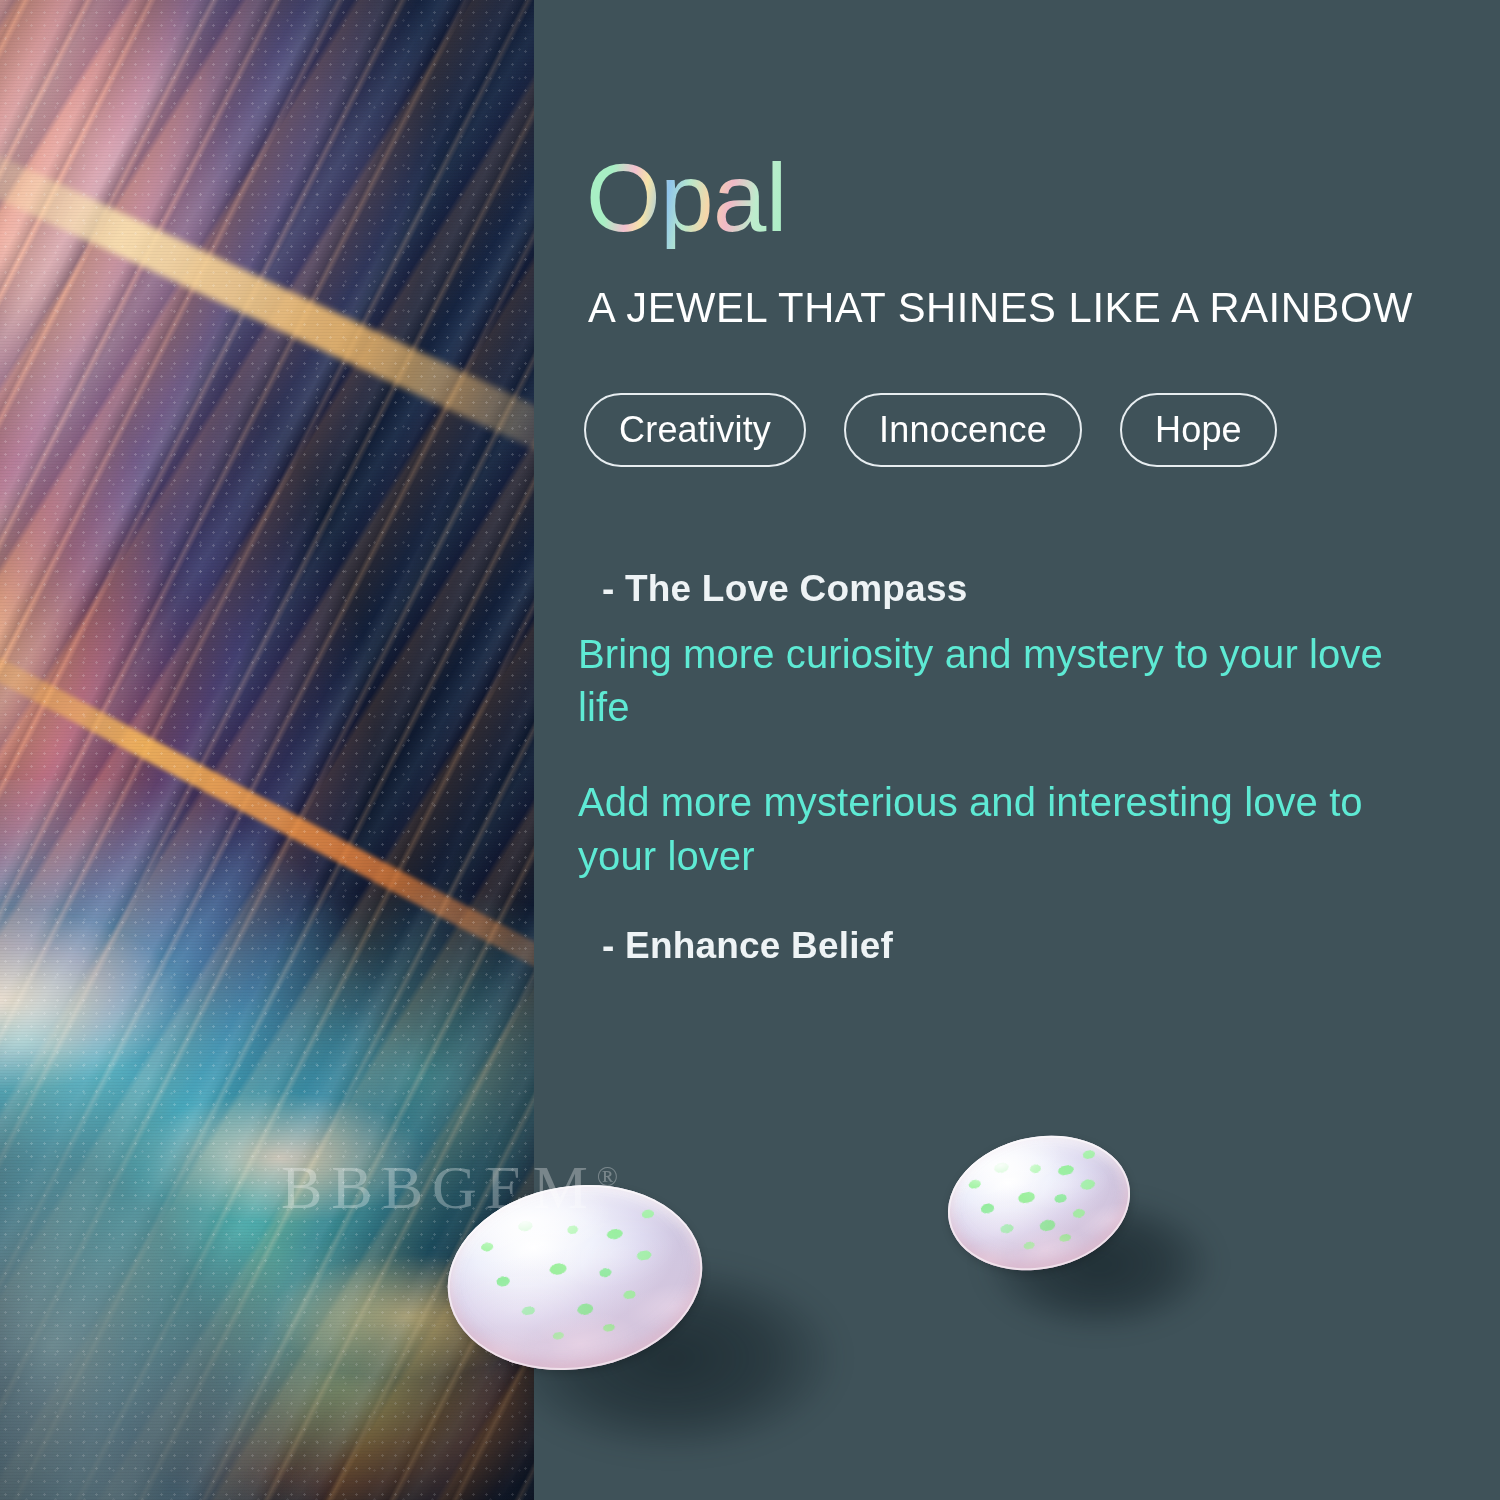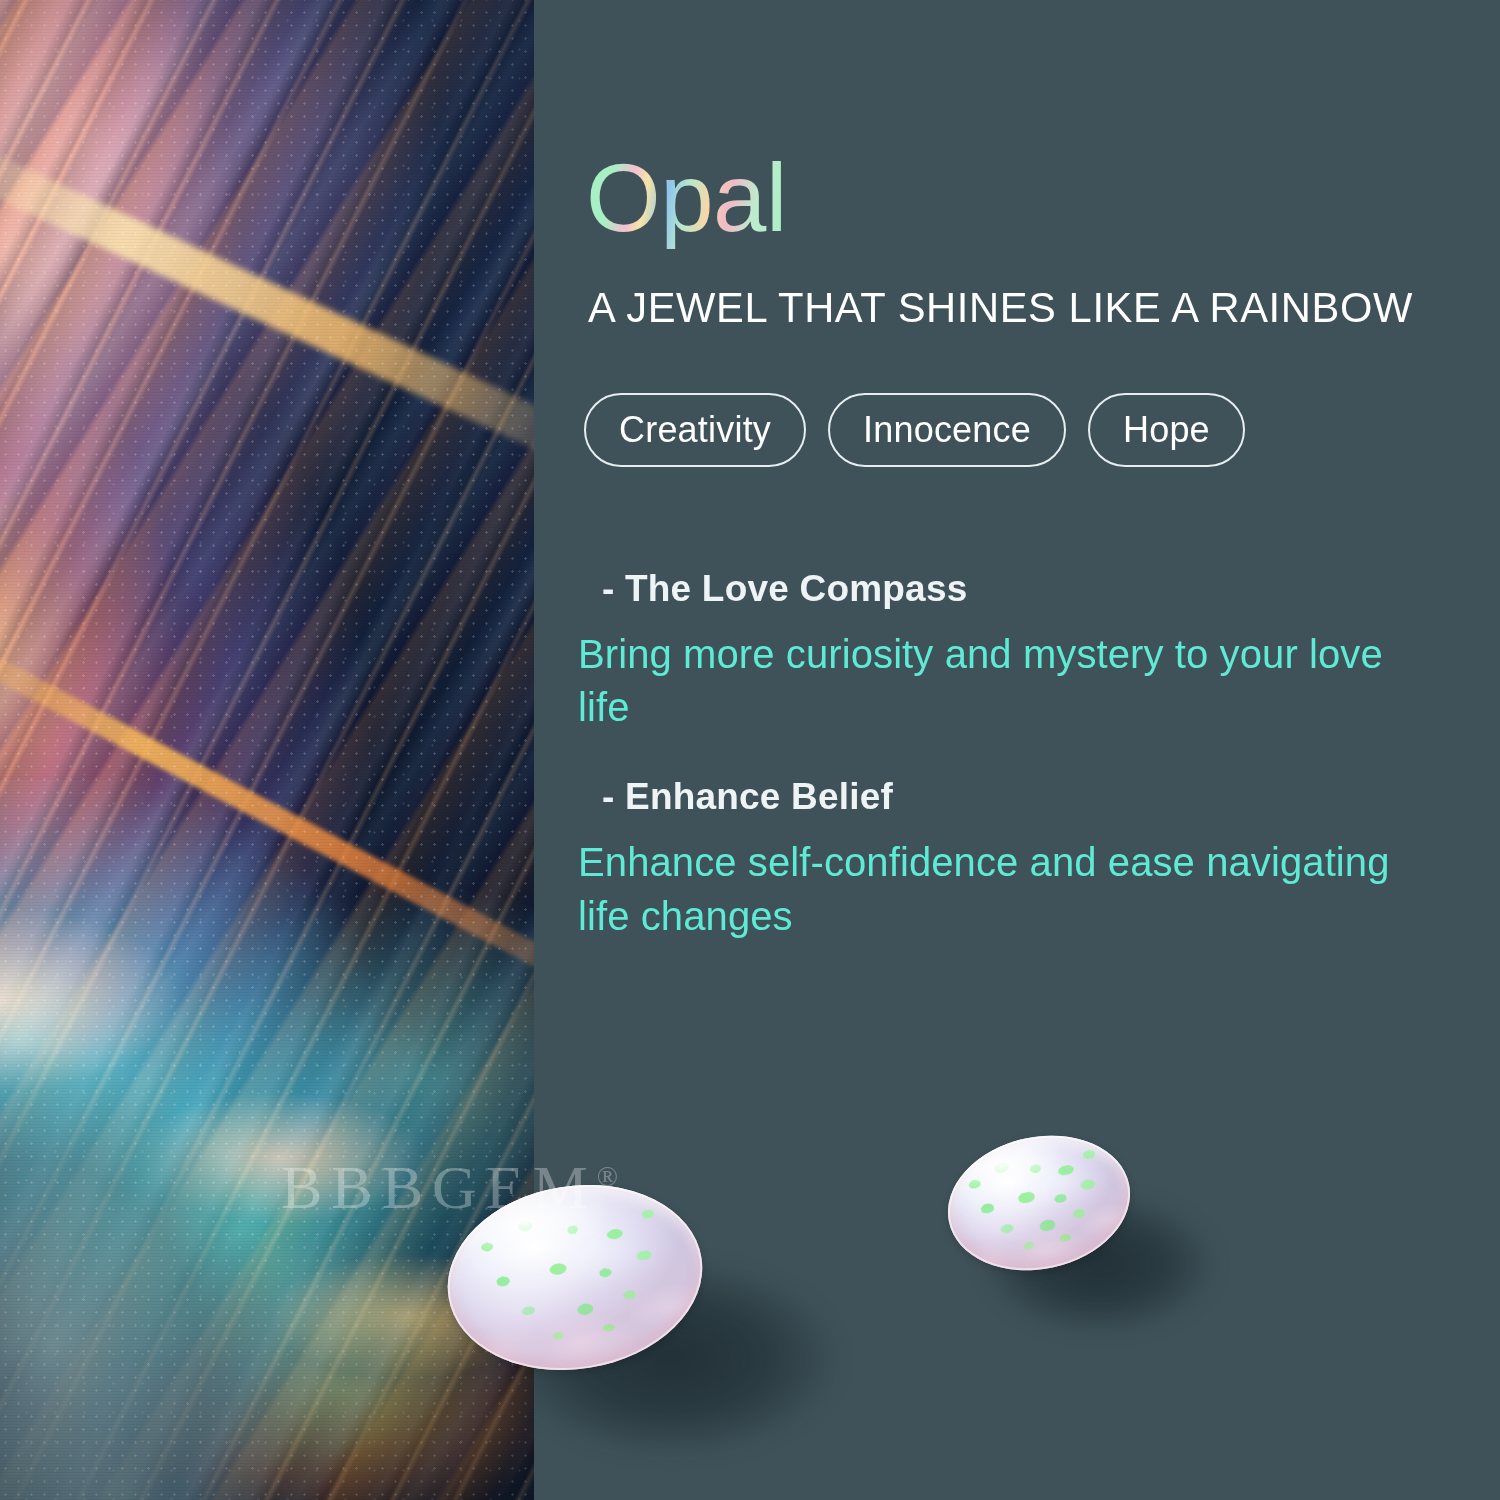--- a/index.html
+++ b/index.html
@@ -173,21 +173,21 @@
     color:#ffffff;
     white-space:nowrap;
     transform:scaleX(.97);
     transform-origin:left center;
   }
 
   .badges {
     position:absolute;
     left:50px; top:393px;
     display:flex;
-    gap:22px;
+    gap:38px;
     justify-content:space-between;
   }
   .badge {
     height:74px;
     border:2px solid #e7edf0;
     border-radius:40px;
     display:flex;
     align-items:center;
     justify-content:center;
     padding:0 33px;
@@ -338,25 +338,25 @@
     </div>
 
     <div class="benefits">
 
       <div class="benefit">
         <div class="benefit-title">- The Love Compass</div>
         <div class="benefit-desc">Bring more curiosity and mystery to your love life</div>
       </div>
 
       <div class="benefit">
+        <div class="benefit-desc">Add more mysterious and interesting love to your lover</div>
       </div>
 
       <div class="benefit">
         <div class="benefit-title">- Enhance Belief</div>
-        <div class="benefit-desc">Enhance self-confidence and ease navigating life changes</div>
       </div>
 
     </div>
   </div>
 
   <div class="watermark">
     <span>BBBGEM</span><sup>®</sup>
   </div>
 
   <div class="gem-wrap" style="left:447px; top:1186px; width:420px; height:300px;">

